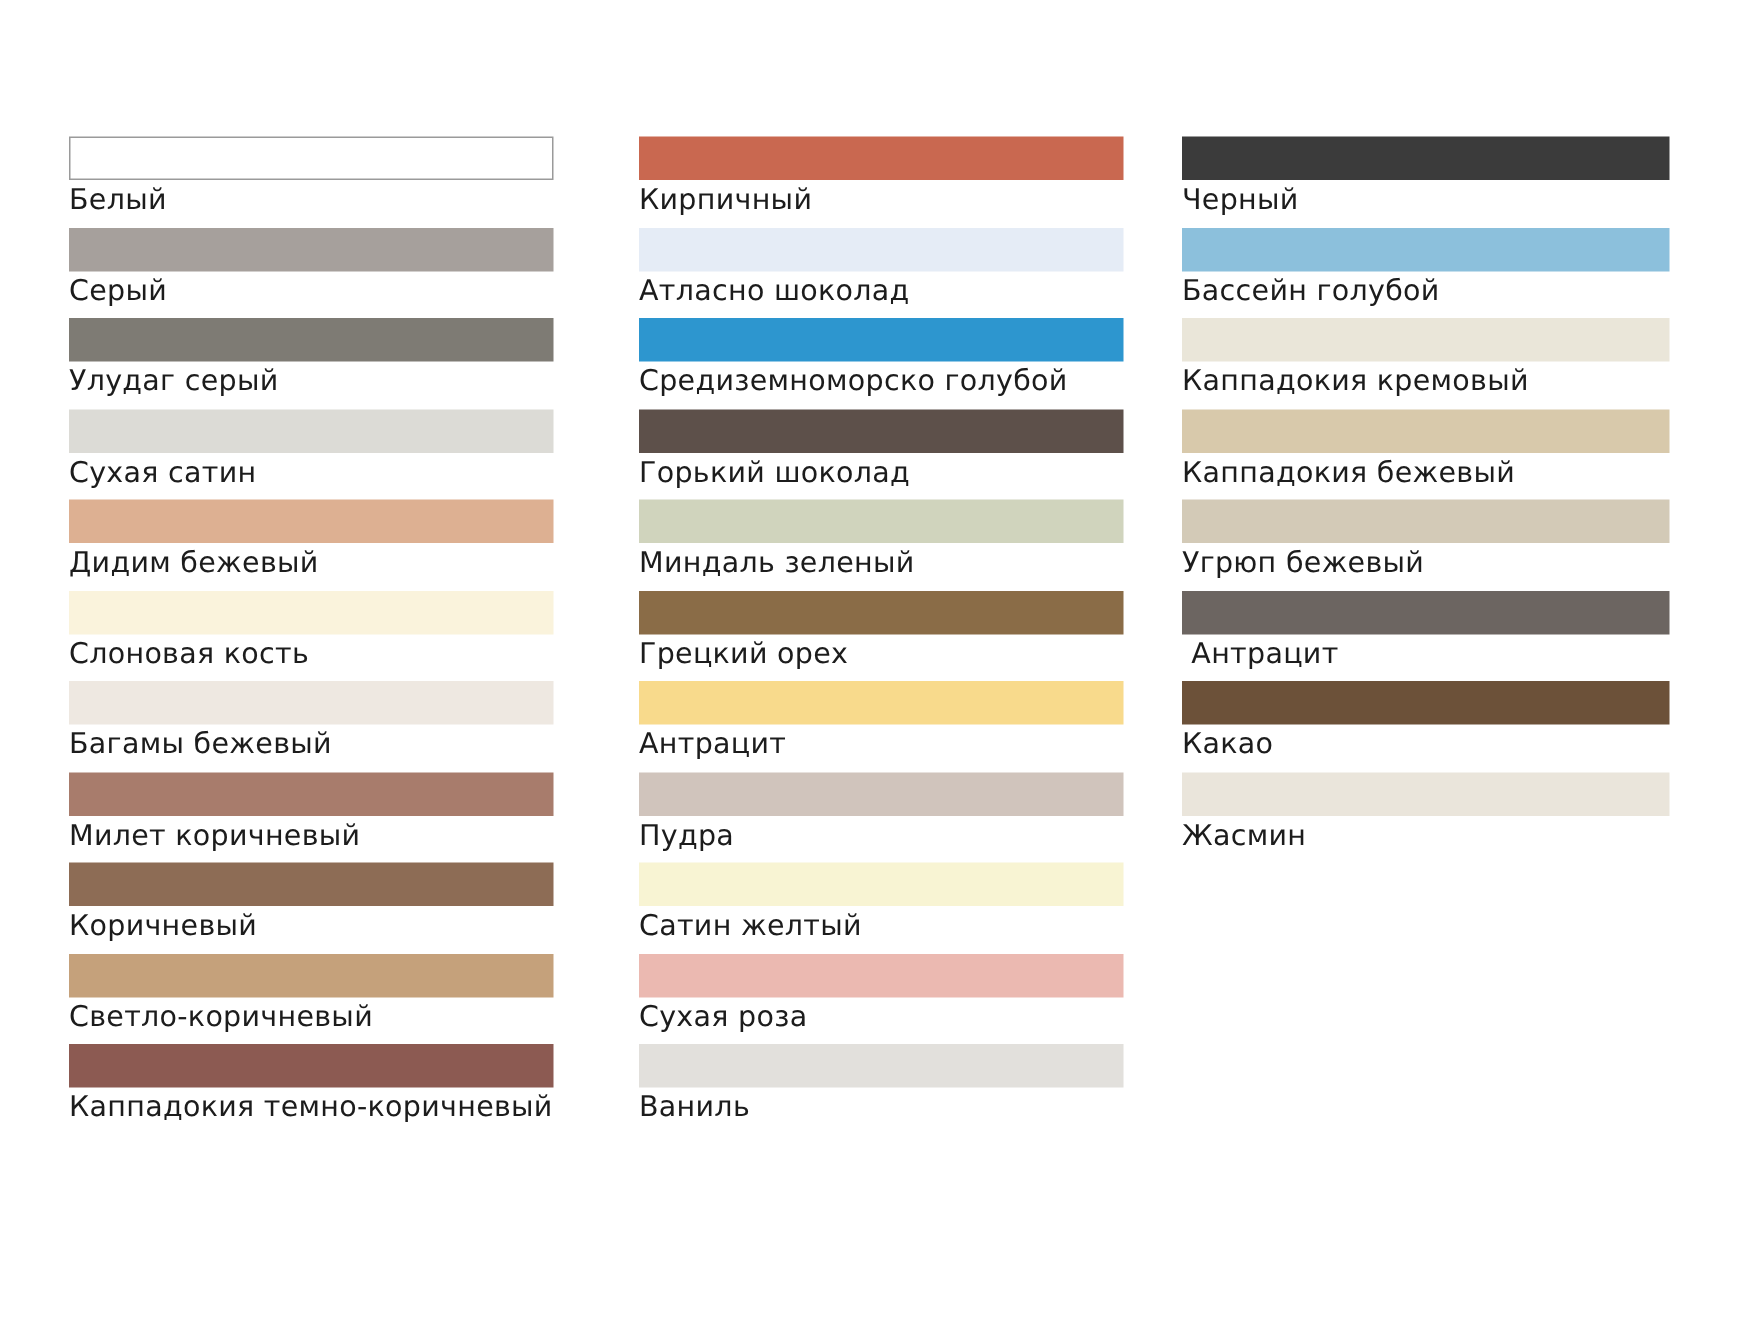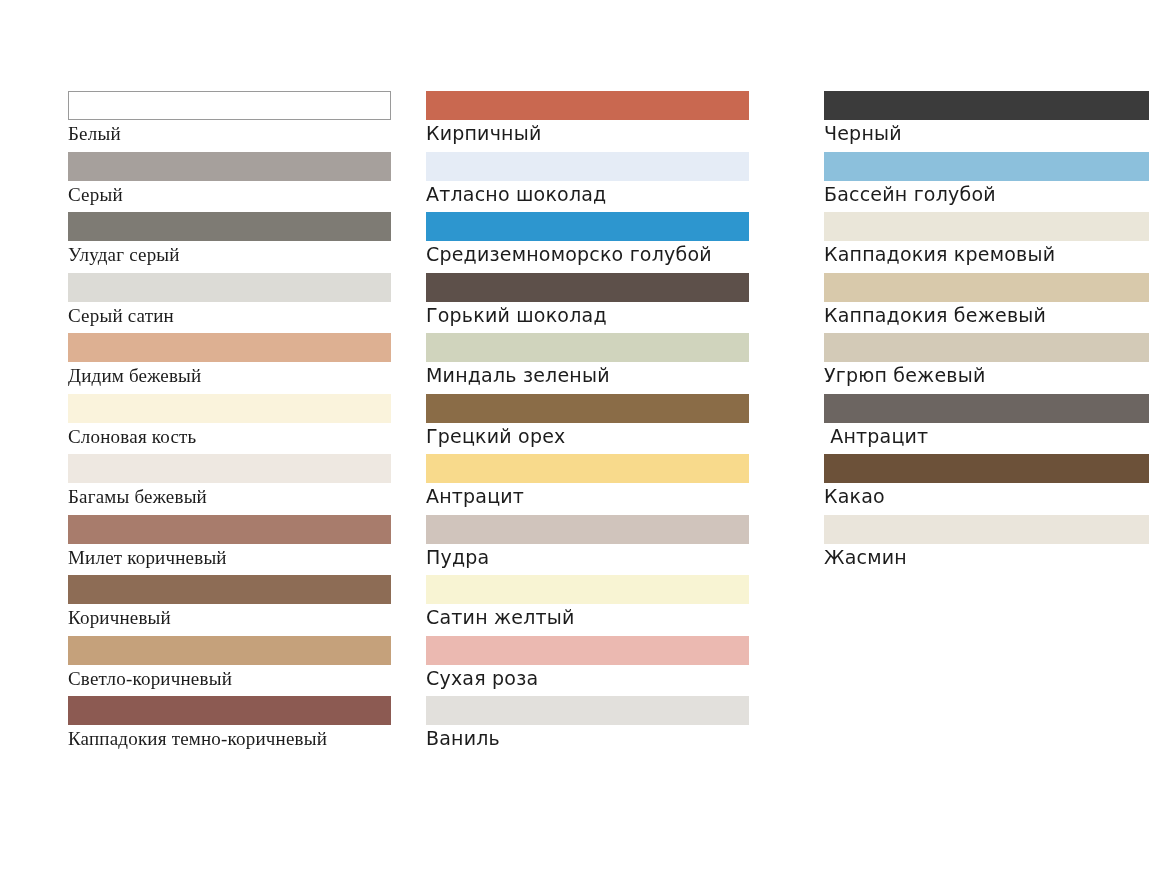--- a/index.html
+++ b/index.html
@@ -14,23 +14,23 @@
   .palette {
     position: relative;
     width: 1168px;
     height: 890px;
   }
   .column {
     position: absolute;
     top: 91px;
     width: 323px;
   }
-  .col-0 { left: 68px; font-family: Liberation Serif, serif; }
+  .col-0 { left: 46px; }
   .col-1 { left: 426px; }
-  .col-2 { left: 788px; width: 325px; margin-left: 36px; }
+  .col-2 { left: 788px; width: 325px; }
   .row {
     height: 60.5px;
   }
   .swatch {
     height: 29px;
     width: 100%;
     box-sizing: border-box;
   }
   .swatch.bordered {
     border: 1px solid #9a9a9a;
@@ -58,21 +58,21 @@
     <div class="label">Серый</div>
   </div>
 
   <div class="row">
     <div class="swatch" style="background-color: rgb(126, 123, 116);"></div>
     <div class="label">Улудаг серый</div>
   </div>
 
   <div class="row">
     <div class="swatch" style="background-color: rgb(220, 219, 214);"></div>
-    <div class="label">Серый сатин</div>
+    <div class="label">Сухая сатин</div>
   </div>
 
   <div class="row">
     <div class="swatch" style="background-color: rgb(221, 176, 146);"></div>
     <div class="label">Дидим бежевый</div>
   </div>
 
   <div class="row">
     <div class="swatch" style="background-color: rgb(250, 243, 220);"></div>
     <div class="label">Слоновая кость</div>

